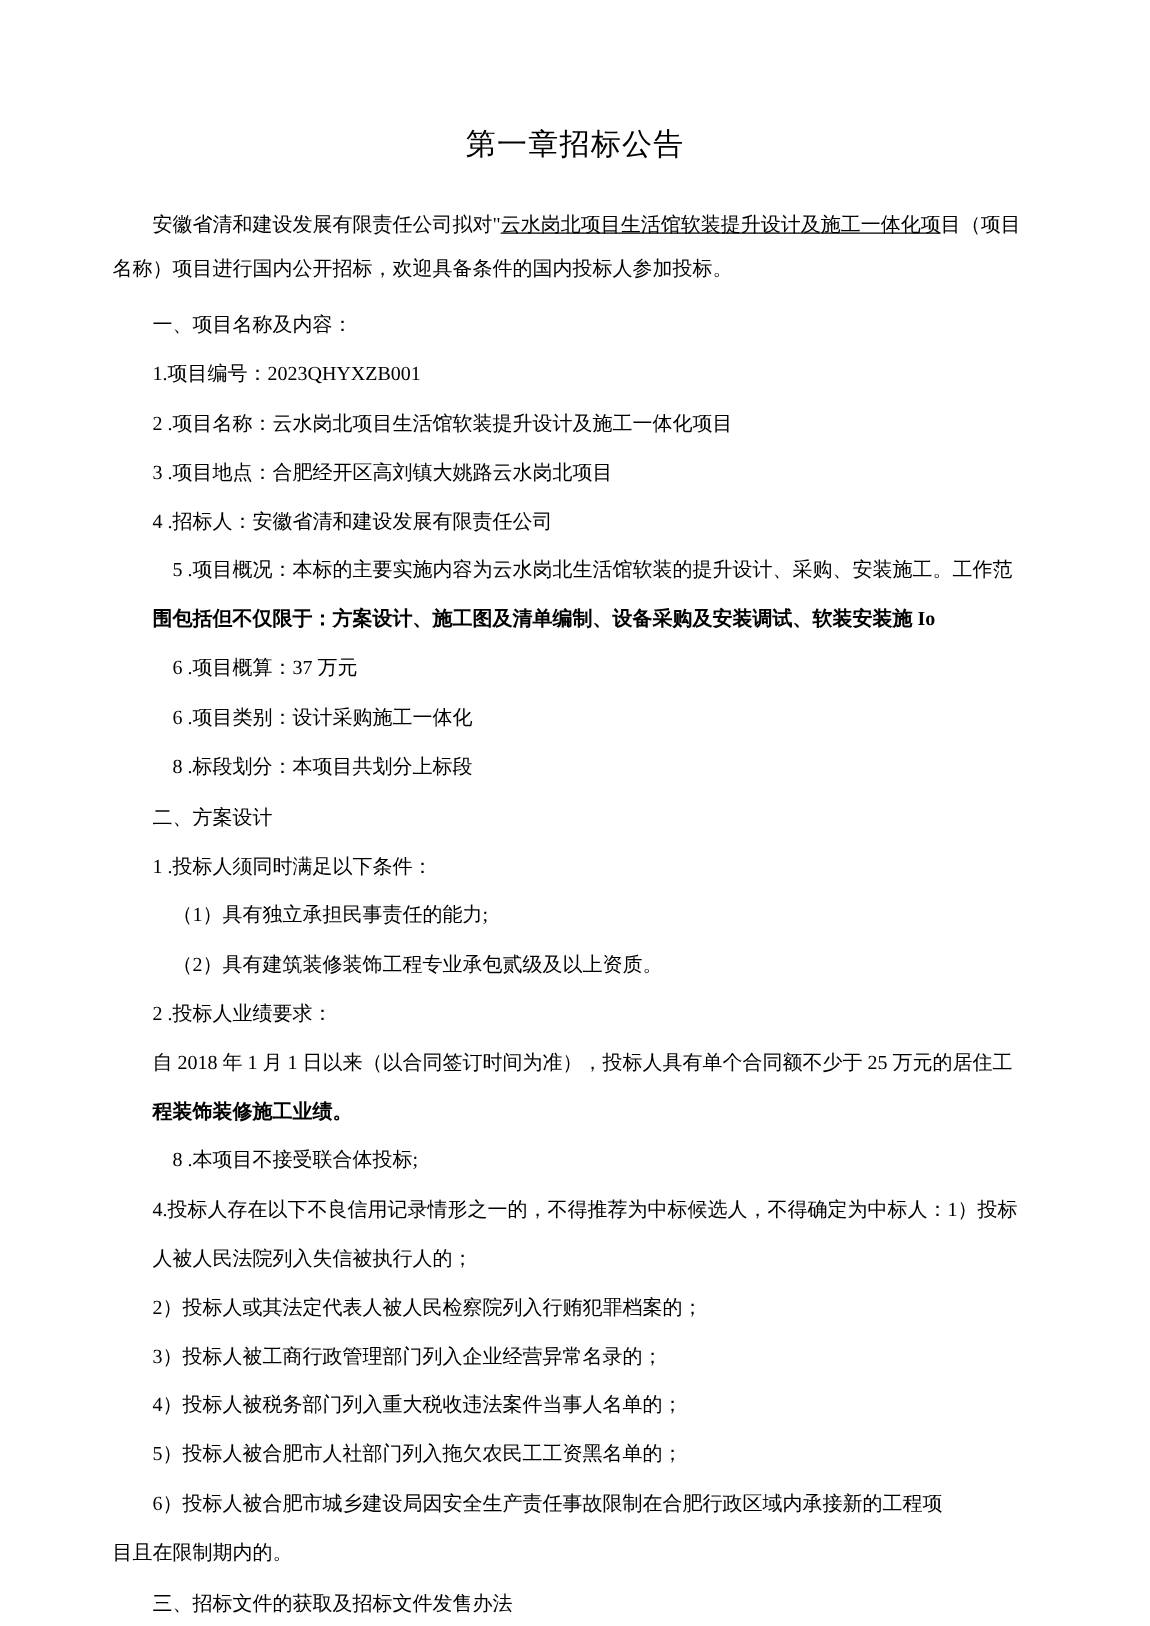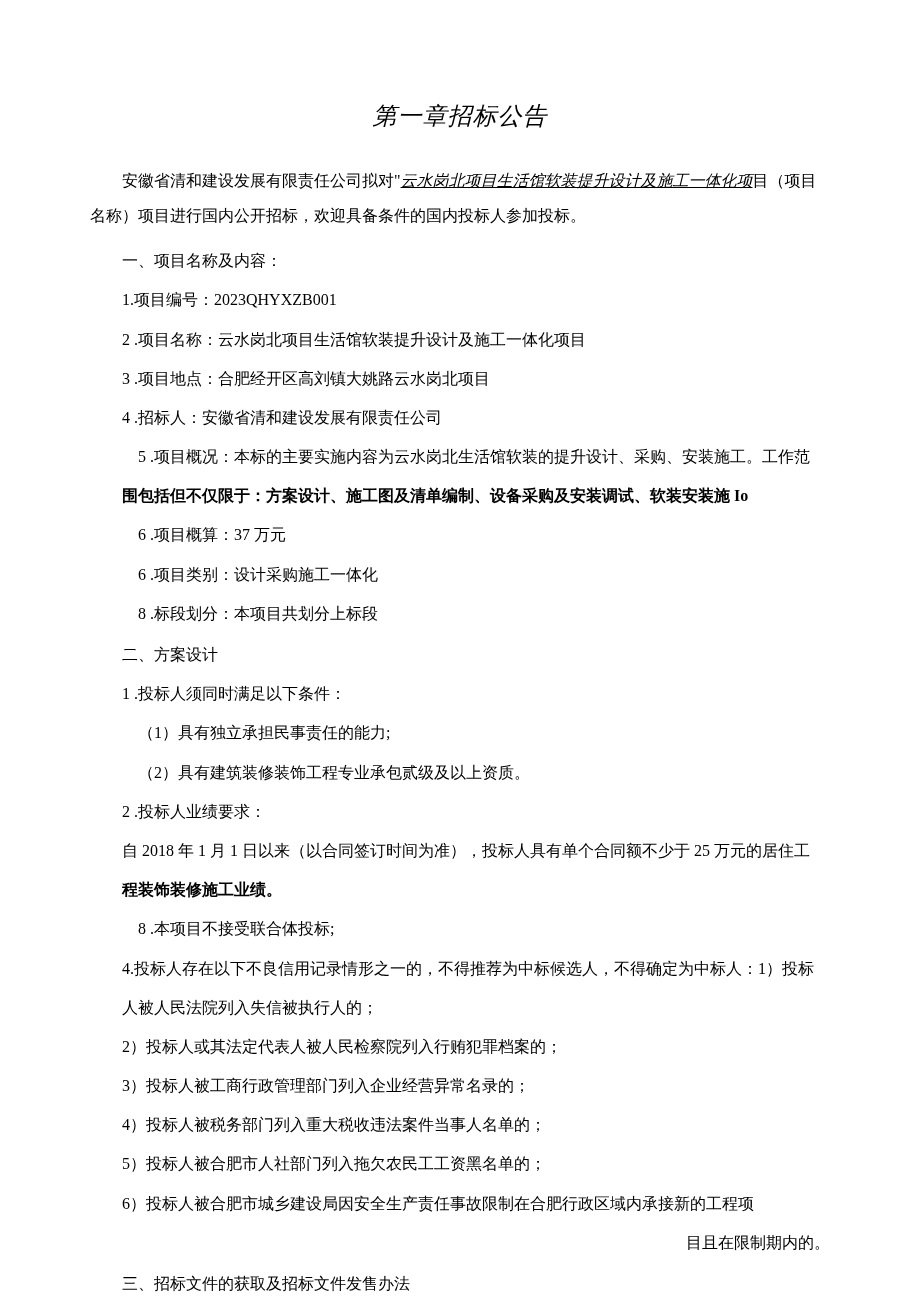--- a/index.html
+++ b/index.html
@@ -15,29 +15,27 @@
       color: #000000;
       width: 920px;
       padding: 90px 90px 60px 90px;
     }
     .title {
       text-align: center;
       font-size: 24px;
       font-weight: normal;
       margin-bottom: 20px;
       letter-spacing: 1px;
-      font-style: italic;
     }
     .intro {
       text-indent: 2em;
       margin-bottom: 10px;
     }
     .underline {
       text-decoration: underline;
-      font-style: italic;
     }
     .section-header {
       text-indent: 2em;
       margin-top: 6px;
       margin-bottom: 4px;
     }
     .item {
       text-indent: 2em;
       margin-bottom: 4px;
     }
@@ -55,21 +53,20 @@
       margin-bottom: 4px;
       font-weight: bold;
     }
     .wrapped-2 {
       text-indent: 2em;
       margin-bottom: 4px;
     }
     .noindent {
       text-indent: 0;
       margin-bottom: 2px;
-      text-align: right;
     }
   </style>
 </head>
 <body>
 
 <h1 class="title">第一章招标公告</h1>
 
 <p class="intro">
   <span>安徽省清和建设发展有限责任公司拟对"</span><span class="underline">云水岗北项目生活馆软装提升设计及施工一体化项</span><span>目（项目名称）项目进行国内公开招标，欢迎具备条件的国内投标人参加投标。</span>
 </p>

